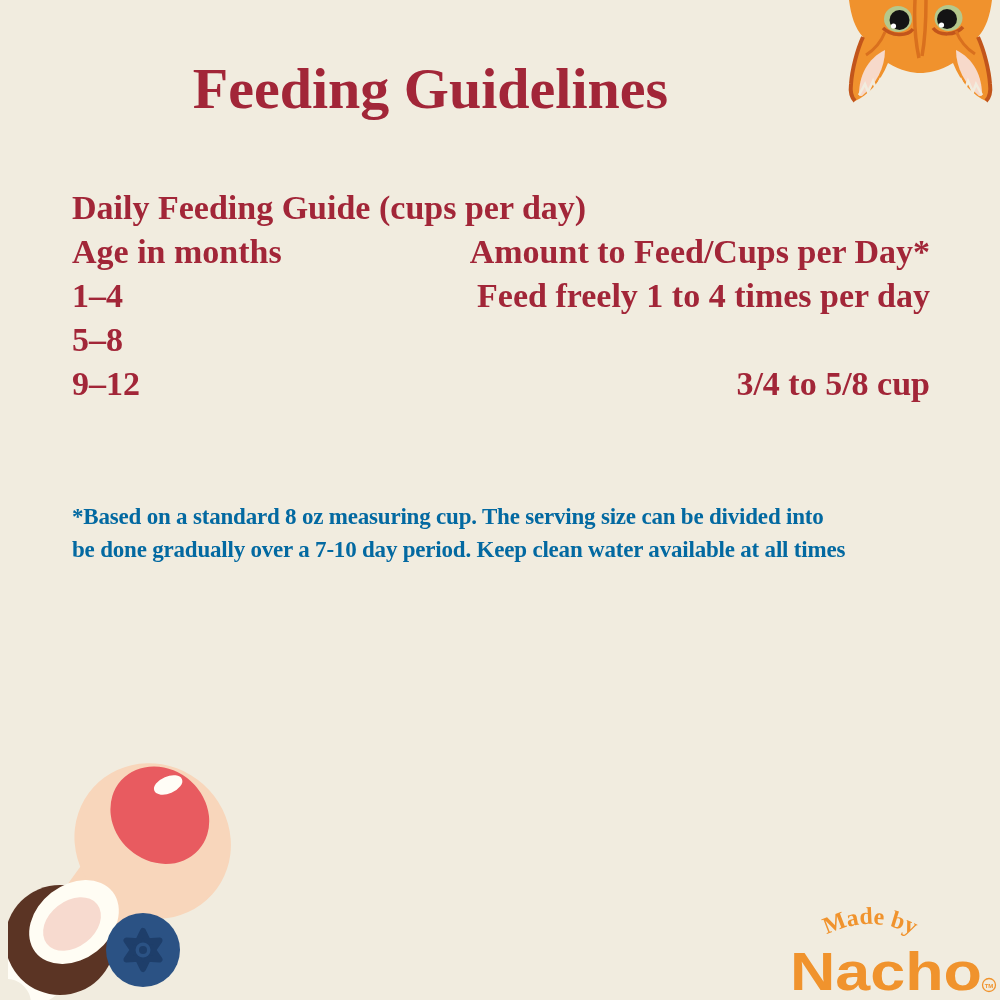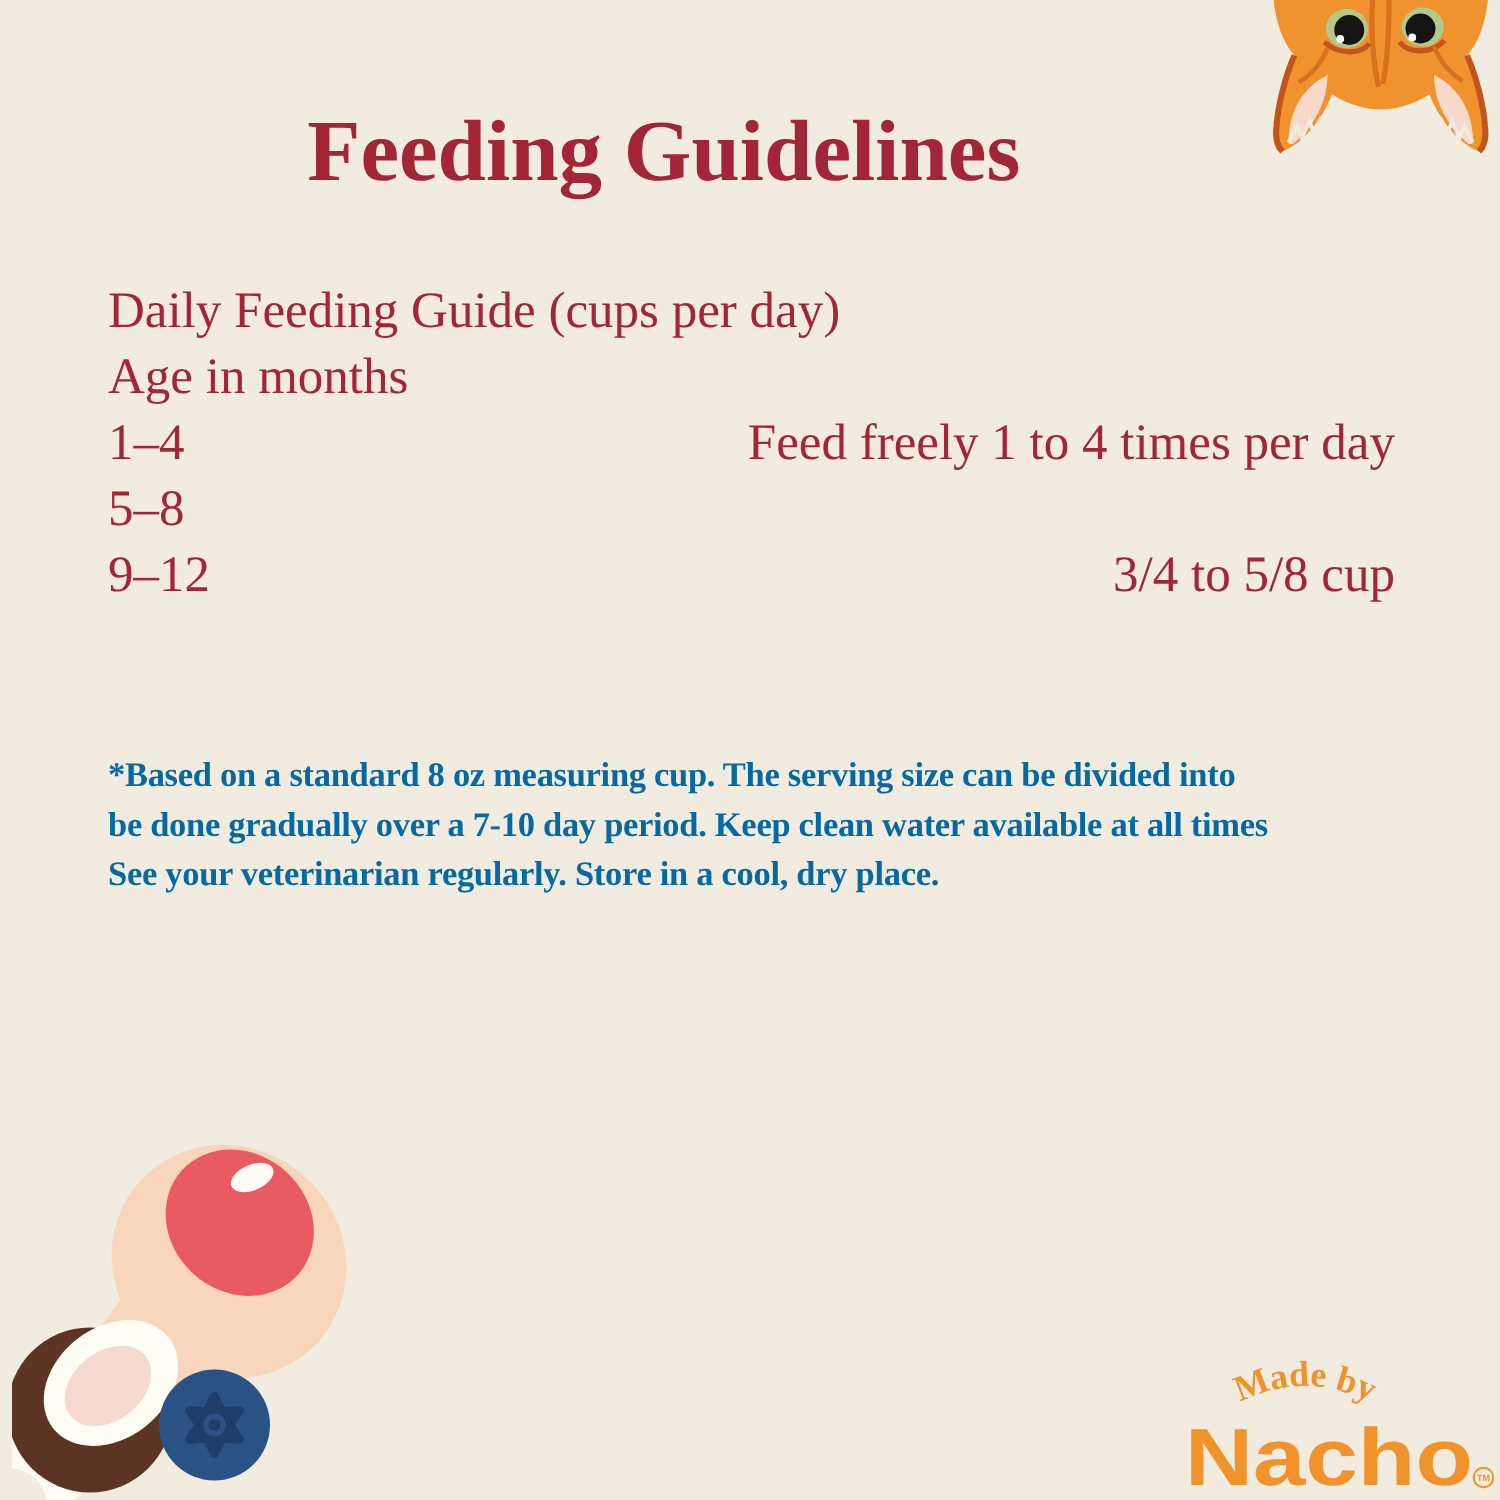--- a/index.html
+++ b/index.html
@@ -8,25 +8,25 @@
     position:relative;
     width:1000px;height:1000px;
     background:#f1ecdf;
     overflow:hidden;
     font-family:"Liberation Serif","DejaVu Serif",serif;
   }
   .title{
     position:absolute;top:60px;left:0;width:861px;
     text-align:center;
     font-size:58px;font-weight:bold;line-height:1.0;
-    color:#a22638;margin:12px;
+    color:#a22638;margin:0;
   }
   .table{
     position:absolute;left:72px;top:186px;width:858px;
-    color:#a22638;font-size:34px;font-weight:normal;
+    color:#a22638;font-size:34px;font-weight:bold;
   }
   .t-heading{line-height:44px;white-space:nowrap;}
   .t-row{display:flex;align-items:center;line-height:44px;}
   .t-left,.t-right{white-space:nowrap;flex:0 0 auto;}
   .leader{
     flex:1 1 auto;min-width:12px;margin:0 2px;
     background-image:radial-gradient(circle,#a22638 2.2px,rgba(0,0,0,0) 2.7px);
     background-size:9px 10px;
     background-repeat:repeat-x;
     background-position:left calc(100% - 7px);
@@ -72,41 +72,41 @@
     </g>
   </svg>
 
   <h1 class="title">Feeding Guidelines</h1>
 
   <div class="table">
     <div class="t-heading">Daily Feeding Guide (cups per day)</div>
     <div class="t-row">
       <span class="t-left">Age in months</span>
       <span class="leader"></span>
+      <span class="t-right">Amount to Feed/Cups per Day*</span>
     </div>
     <div class="t-row">
       <span class="t-left">1–4</span>
       <span class="leader"></span>
       <span class="t-right">Feed freely 1 to 4 times per day</span>
     </div>
     <div class="t-row">
       <span class="t-left">5–8</span>
       <span class="leader"></span>
     </div>
     <div class="t-row">
       <span class="t-left">9–12</span>
       <span class="leader"></span>
       <span class="t-right">3/4 to 5/8 cup</span>
     </div>
   </div>
 
   <div class="note">
     <div>*Based on a standard 8 oz measuring cup. The serving size can be divided into</div>
     <div>be done gradually over a 7-10 day period. Keep clean water available at all times</div>
-    <div>See your veterinarian regularly. Store in a cool, dry place.</div>
   </div>
 
   <svg class="abs" style="left:8px;top:752px;" width="310" height="248" viewBox="0 0 310 248" aria-hidden="true">
     <g transform="rotate(42 142 92)">
       <path d="M104,140 C108,185 112,215 118,244 L166,244 C172,215 176,185 180,140 Z" fill="#f8d6bb"></path>
       <path d="M114,238 C105,262 110,283 126,288 C134,280 150,280 158,288 C174,283 179,262 166,238 Z" fill="#fffdf6"></path>
       <ellipse cx="142" cy="88" rx="80" ry="76" fill="#f8d6bb"></ellipse>
       <ellipse cx="130" cy="64" rx="52" ry="46" fill="#e85b60"></ellipse>
       <ellipse cx="116" cy="36" rx="15" ry="8.5" fill="#fffdf6" transform="rotate(-65 116 36)"></ellipse>
     </g>

